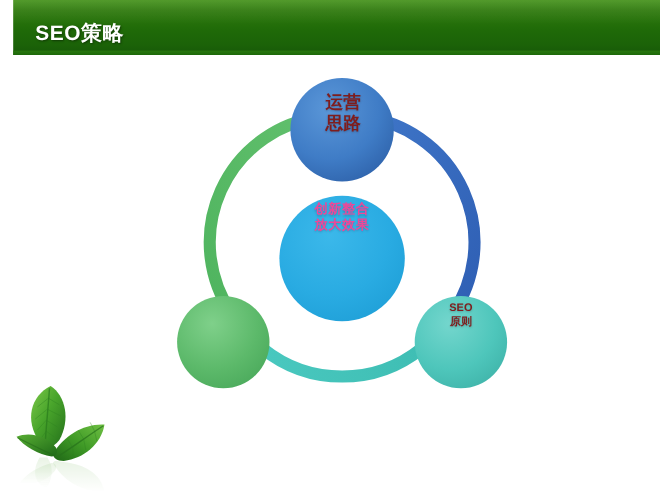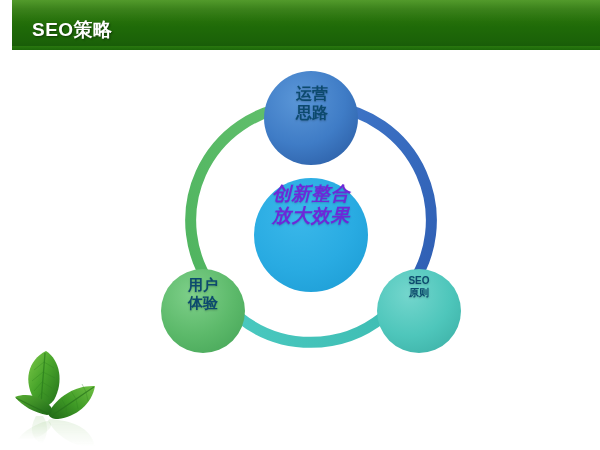--- a/index.html
+++ b/index.html
@@ -70,46 +70,45 @@
     left: 150px;
     top: 58px;
     width: 322px;
     height: 322px;
   }
   #diagram svg { display: block; }
 
   .node-label {
     position: absolute;
     text-align: center;
-    color: #0c4a6e;
+    color: #7f1d1d;
     font-weight: bold;
     line-height: 1.18;
     text-shadow: 0 1px 2px rgba(0,0,0,.22);
     white-space: pre-line;
     pointer-events: none;
   }
   #label-top {
     left: 120px; top: 27px; width: 84px;
     font-size: 16px;
   }
   #label-left {
     left: 13px; top: 218px; width: 80px;
     font-size: 15px;
   }
   #label-right {
     left: 228px; top: 217px; width: 82px;
     font-size: 10px;
   }
   #label-center {
     left: 80px; top: 125px; width: 162px;
-    font-size: 19px;
-    color: #6d28d9;
+    font-size: 12px;
+    color: #ec4899;
     letter-spacing: .5px;
     text-shadow: 0 1px 2px rgba(0,0,0,.18);
-    font-style: italic;
   }
 
   
   #leaves {
     position: absolute;
     left: 2px;
     top: 344px;
     width: 120px;
     height: 104px;
   }
@@ -172,22 +171,20 @@
       <circle cx="161" cy="60" r="47" fill="url(#gradTop)"></circle>
       <circle cx="53" cy="253" r="42" fill="url(#gradLeft)"></circle>
       <circle cx="269" cy="253" r="42" fill="url(#gradRight)"></circle>
 
       <circle cx="161" cy="177" r="57" fill="url(#gradCenter)"></circle>
     </svg>
 
     <div class="node-label" id="label-top">运营
 思路</div>
 
-    <div class="node-label" id="label-left">用户
-体验</div>
 
     <div class="node-label" id="label-right">SEO
 原则</div>
 
     <div class="node-label" id="label-center">创新整合
 放大效果</div>
   </div>
 
   <div id="leaves">
     <svg width="120" height="104" viewBox="0 0 120 104" xmlns="http://www.w3.org/2000/svg">

